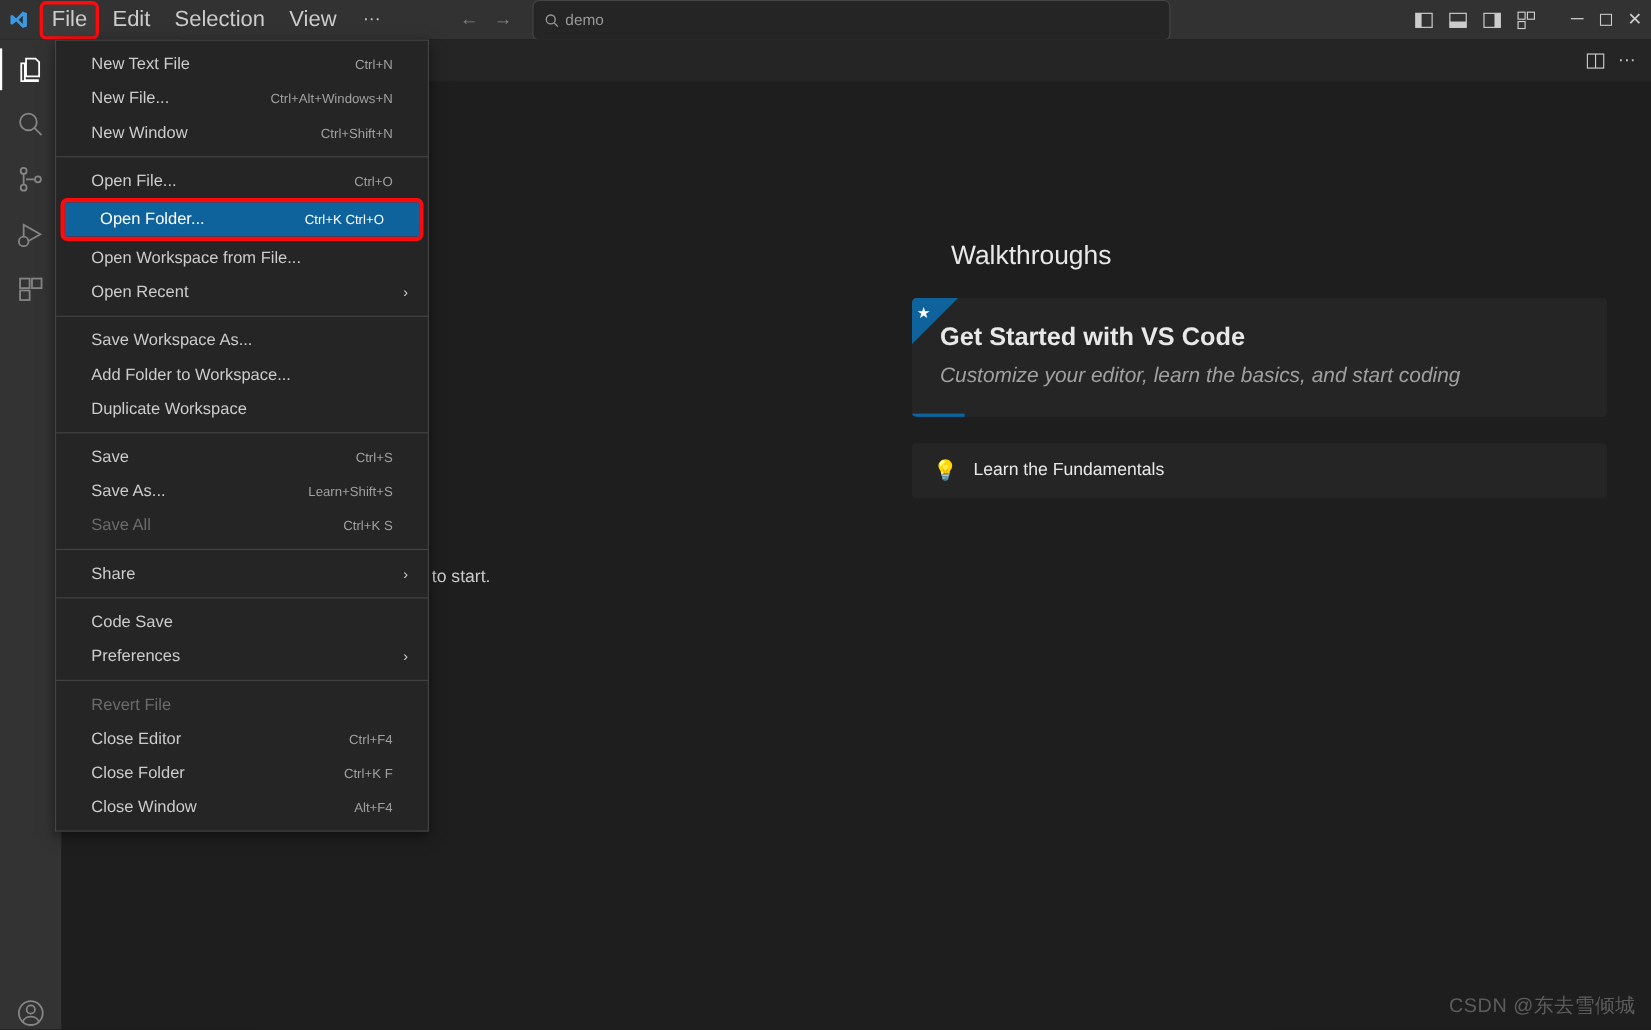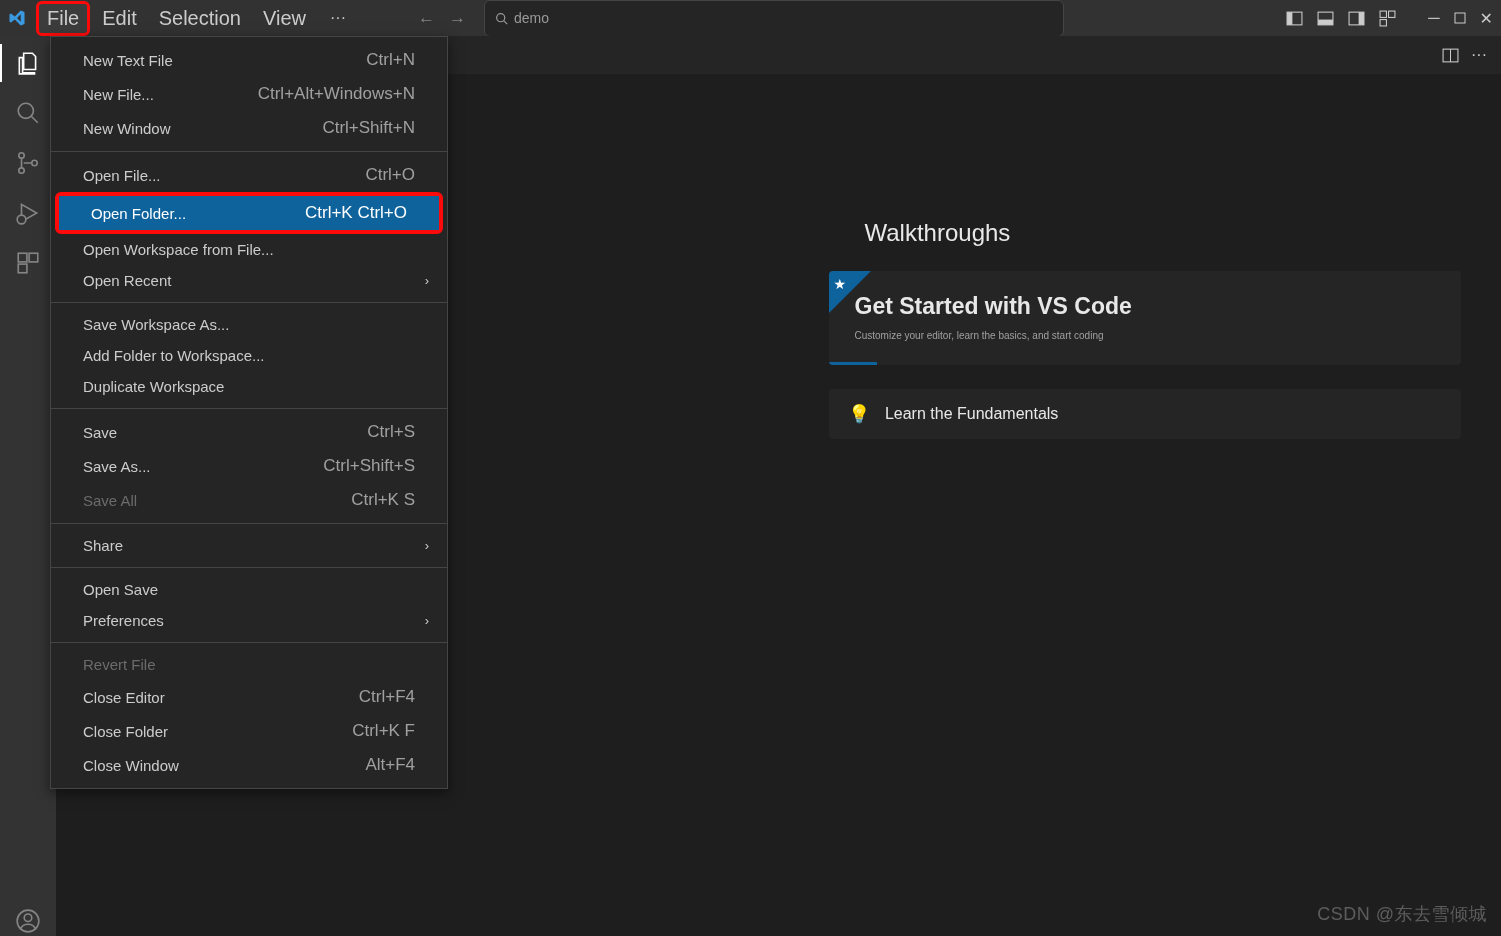--- a/index.html
+++ b/index.html
@@ -17,25 +17,25 @@
 .window-controls { display: flex; align-items: center; gap: 14px; margin-left: auto; color: #cccccc; font-size: 16px; }
 .layout-icons { display: flex; gap: 14px; margin-right: 18px; }
 
 .main { display: flex; height: calc(100% - 36px); }
 .activity-bar { width: 56px; background: #333333; display: flex; flex-direction: column; align-items: center; padding-top: 12px; gap: 20px; }
 .activity-icon { width: 30px; height: 30px; color: #858585; display: flex; align-items: center; justify-content: center; cursor: pointer; }
 .activity-icon.active { color: #ffffff; position: relative; }
 .activity-icon.active::before { content:''; position: absolute; left: -13px; top: -4px; bottom: -4px; width: 2px; background: #fff; }
 .activity-spacer { flex: 1; }
 
-.dropdown { position: absolute; top: 36px; left: 50px; width: 398px; background: #252526; border: 1px solid #454545; box-shadow: 0 4px 12px rgba(0,0,0,0.5); z-index: 100; padding: 6px 0; }
+.dropdown { position: absolute; top: 36px; left: 50px; width: 340px; background: #252526; border: 1px solid #454545; box-shadow: 0 4px 12px rgba(0,0,0,0.5); z-index: 100; padding: 6px 0; }
 .dropdown-item { display: flex; justify-content: space-between; align-items: center; padding: 7px 32px; font-size: 15px; color: #cccccc; cursor: pointer; position: relative; }
 .dropdown-item.selected { background: #0e639c; color: #fff; }
 .dropdown-item.disabled { color: #6b6b6b; }
-.dropdown-item .shortcut { color: #a0a0a0; font-size: 17px; }
+.dropdown-item .shortcut { color: #a0a0a0; font-size: 12px; }
 .dropdown-item.selected .shortcut { color: #fff; }
 .dropdown-sep { height: 1px; background: #454545; margin: 6px 0; }
 .dropdown-arrow { position: absolute; right: 18px; color: #cccccc; font-size: 13px; }
 .highlight-folder { border: 4px solid #ff0a0a; border-radius: 6px; margin: 0 4px; }
 
 .editor-area { flex: 1; background: #1e1e1e; display: flex; flex-direction: column; }
 .tab-bar { height: 38px; background: #252526; display: flex; align-items: stretch; }
 .tab { display: flex; align-items: center; padding: 0 14px; background: #1e1e1e; border-top: 1px solid #0e639c; gap: 10px; color: #fff; font-size: 14px; font-style: italic; }
 .tab-close { font-size: 15px; cursor: pointer; }
 .tab-actions { margin-left: auto; display: flex; align-items: center; gap: 12px; padding-right: 14px; color: #cccccc; }
@@ -48,21 +48,21 @@
 .start-list { display: flex; flex-direction: column; gap: 16px; }
 .start-item { display: flex; align-items: center; gap: 14px; color: #3794ff; font-size: 16px; cursor: pointer; }
 .start-item .icon { width: 22px; height: 22px; color: #3794ff; }
 .recent-text { font-size: 16px; color: #cccccc; line-height: 1.7; }
 .recent-text a { color: #3794ff; cursor: pointer; }
 
 .walkthrough-card { background: #252526; border-radius: 4px; padding: 22px 26px; position: relative; margin-bottom: 24px; cursor: pointer; overflow: hidden; }
 .walkthrough-card .corner { position: absolute; top: 0; left: 0; width: 0; height: 0; border-top: 42px solid #0e639c; border-right: 42px solid transparent; }
 .walkthrough-card .star { position: absolute; top: 5px; left: 5px; color: #fff; font-size: 14px; }
 .wt-title { font-size: 23px; color: #e8e8e8; font-weight: 600; margin-bottom: 8px; }
-.wt-desc { font-size: 10px; color: #a0a0a0; line-height: 1.5; }
+.wt-desc { font-size: 19px; color: #a0a0a0; line-height: 1.5; font-style: italic; }
 .wt-progress { position: absolute; left: 0; bottom: 0; height: 3px; width: 48px; background: #0e639c; }
 .wt-item { display: flex; align-items: center; gap: 14px; padding: 14px 20px; background: #252526; border-radius: 4px; cursor: pointer; }
 .wt-item .bulb { color: #ffcc00; font-size: 18px; }
 .wt-item-title { font-size: 16px; font-weight: 400; color: #e8e8e8; }
 
 .watermark { position: absolute; right: 14px; bottom: 10px; color: #9a9a9a; font-size: 18px; opacity: 0.5; letter-spacing: 0.5px; }
 svg { display: block; }
 </style>
 </head>
 <body>
@@ -300,34 +300,34 @@
   <div class="dropdown-item">
       <span>Duplicate Workspace</span>
     </div>
   <div class="dropdown-sep"></div>
   <div class="dropdown-item">
       <span>Save</span>
       <span class="shortcut">Ctrl+S</span>
     </div>
   <div class="dropdown-item">
       <span>Save As...</span>
-      <span class="shortcut">Ctrl+Shift+S</span>
+      <span class="shortcut">Learn+Shift+S</span>
     </div>
   <div class="dropdown-item disabled">
       <span>Save All</span>
       <span class="shortcut">Ctrl+K S</span>
     </div>
   <div class="dropdown-sep"></div>
   <div class="dropdown-item">
       <span>Share</span>
       <span class="dropdown-arrow">›</span>
     </div>
   <div class="dropdown-sep"></div>
   <div class="dropdown-item">
-      <span>Open Save</span>
+      <span>Code Save</span>
     </div>
   <div class="dropdown-item">
       <span>Preferences</span>
       <span class="dropdown-arrow">›</span>
     </div>
   <div class="dropdown-sep"></div>
   <div class="dropdown-item disabled">
       <span>Revert File</span>
     </div>
   <div class="dropdown-item">

